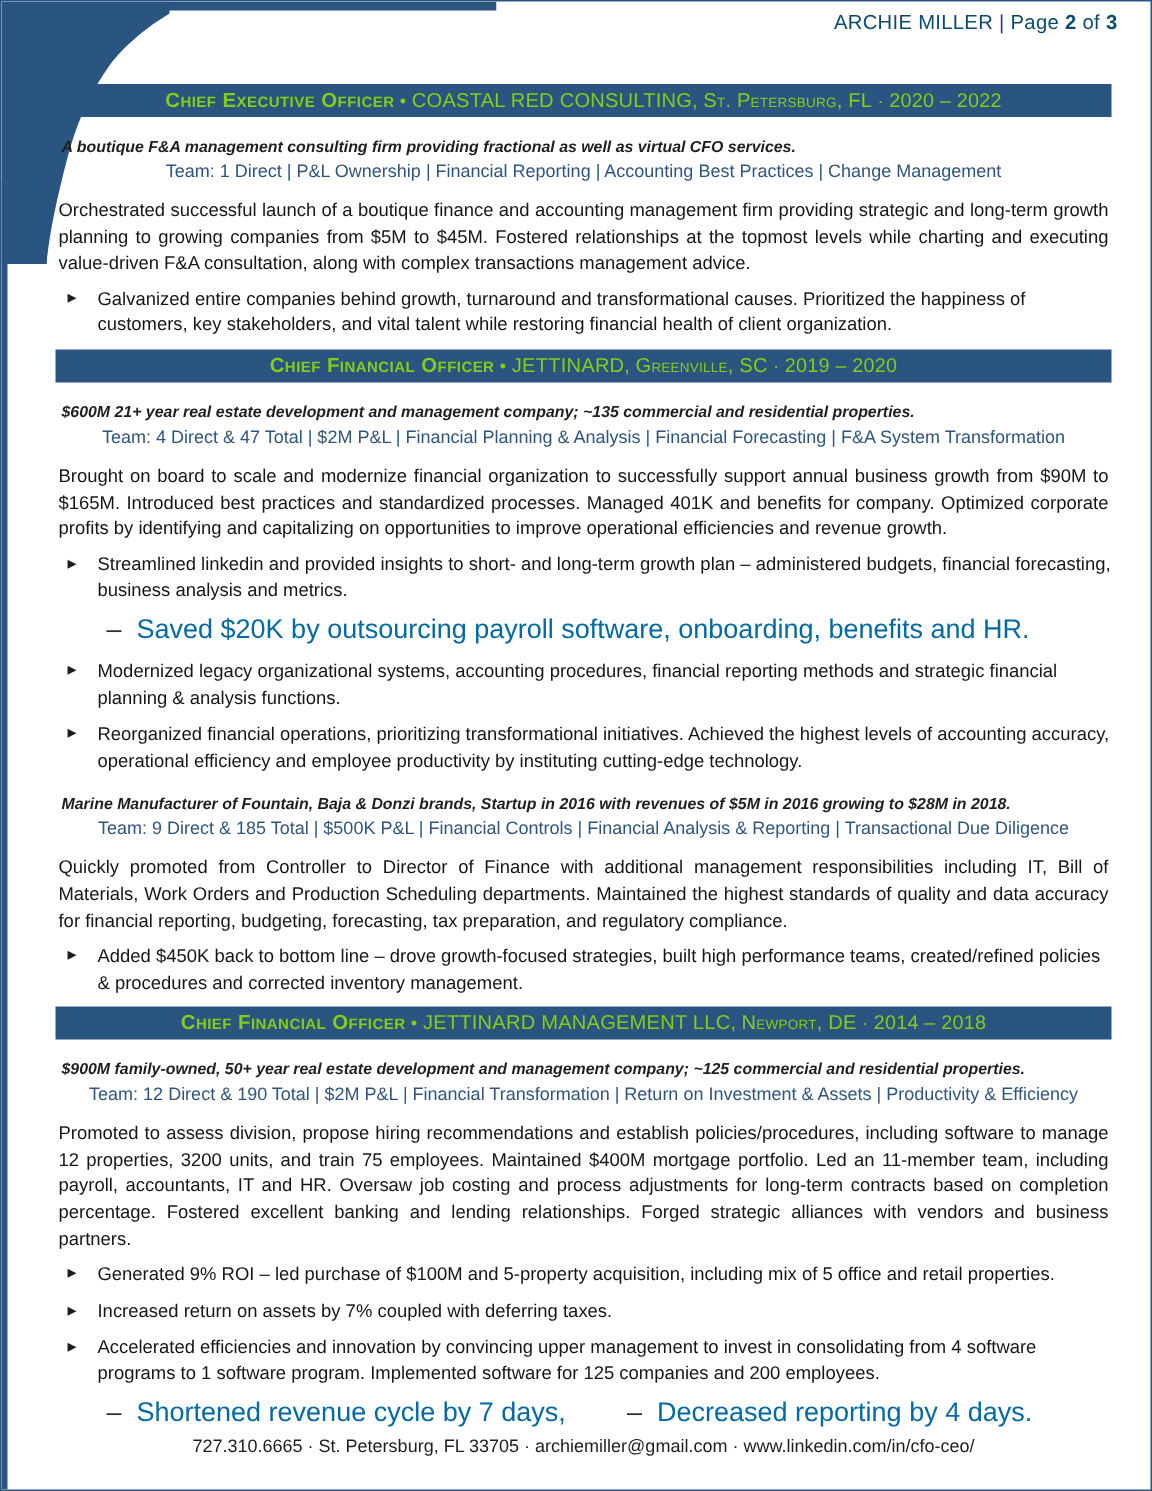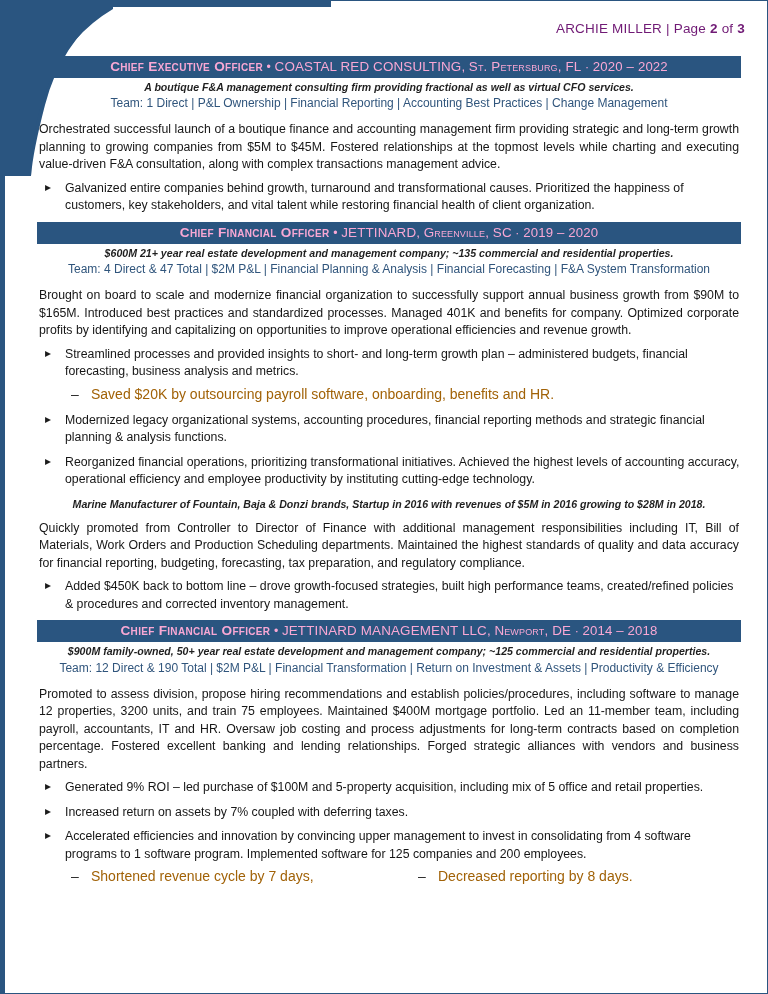--- a/index.html
+++ b/index.html
@@ -37,43 +37,43 @@
     position: absolute;
     left: 0px; top: 120px; bottom: 0;
     width: 4px;
     background: #2a5580;
     z-index: 2;
   }
 
   
   #running-head {
     position: absolute;
-    top: 20px; right: 22px;
+    top: 6px; right: 22px;
     font-size: 13.5px;
     letter-spacing: .2px;
-    color: #701a75;
+    color: #0c4a6e;
     z-index: 4;
     white-space: nowrap;
   }
   #running-head .b { font-weight: bold; }
 
   
   #content {
     position: absolute;
     left: 36px; right: 26px;
     top: 55px;
     z-index: 4;
   }
 
   
   .job { margin-bottom: 2px; }
 
   .job-bar {
     background: #2a5580;
-    color: #f9a8d4;
+    color: #84cc16;
     text-align: center;
     padding: 3px 6px 4px;
     font-size: 12.3px;
     letter-spacing: .15px;
     white-space: nowrap;
     overflow: hidden;
   }
   .job-bar .title {
     font-weight: bold;
     font-variant: small-caps;
@@ -85,27 +85,27 @@
     font-weight: normal;
     font-size: 13.4px;
   }
   .job-bar .loc {
     font-variant: small-caps;
     font-size: 13.4px;
   }
   .job-bar .dates { font-size: 13.2px; }
 
   .job-desc {
-    text-align: center;
     font-style: italic;
     font-weight: bold;
     font-size: 10.6px;
     color: #1f1f1f;
     padding: 3px 4px 1px;
     line-height: 1.25;
+    margin-top: 11px;
   }
 
   .job-team {
     text-align: center;
     font-size: 12px;
     color: #30557c;
     padding: 1px 4px 3px;
     line-height: 1.25;
     white-space: nowrap;
   }
@@ -135,24 +135,24 @@
     position: absolute;
     left: 8px; top: -1px;
     color: #1c1c1c;
     font-size: 12px;
   }
 
   ul.subs { list-style: none; margin: 4px 0 0 0; padding: 0; }
   li.sub {
     position: relative;
     padding-left: 26px;
-    font-size: 14px;
+    font-size: 18px;
     line-height: 1.42;
     margin: 0 0 7px 0;
-    color: #a16207;
+    color: #0369a1;
   }
   li.sub::before {
     content: "\2013";
     position: absolute;
     left: 6px; top: 0;
     color: #303030;
   }
 
   
   .sub-cols {
@@ -220,36 +220,37 @@
         <span class="company">JETTINARD,</span>
         <span class="loc">Greenville, SC</span>
         <span class="sep">·</span>
         <span class="dates">2019 – 2020</span>
       </div>
       <div class="job-desc">$600M 21+ year real estate development and management company; ~135 commercial and residential properties.</div>
       <div class="job-team">Team: 4 Direct &amp; 47 Total | $2M P&amp;L | Financial Planning &amp; Analysis | Financial Forecasting | F&amp;A System Transformation</div>
       <p class="para"><b></b><span>Brought on board to scale and modernize financial organization to successfully support annual business growth from $90M to $165M. Introduced best practices and standardized processes. Managed 401K and benefits for company. Optimized corporate profits by identifying and capitalizing on opportunities to improve operational efficiencies and revenue growth.</span></p>
       <ul class="bullets">
         <li class="bullet">
-          <b>Streamlined processes</b><span> and provided insights to short- and long-term growth plan – administered budgets, financial forecasting, business analysis and metrics.</span>
+          <b>Streamlined linkedin</b><span> and provided insights to short- and long-term growth plan – administered budgets, financial forecasting, business analysis and metrics.</span>
           <ul class="subs">
             <li class="sub">Saved $20K by outsourcing payroll software, onboarding, benefits and HR.</li>
           </ul>
         </li>
         <li class="bullet">
           <b>Modernized legacy organizational systems</b><span>, accounting procedures, financial reporting methods and strategic financial planning &amp; analysis functions.</span>
           <ul class="subs">
           </ul>
         </li>
         <li class="bullet"><b>Reorganized financial operations</b><span>, prioritizing transformational initiatives. Achieved the highest levels of accounting accuracy, operational efficiency and employee productivity by instituting cutting-edge technology.</span></li>
       </ul>
     </div>
 
     <div class="job">
       <div class="job-desc">Marine Manufacturer of Fountain, Baja &amp; Donzi brands, Startup in 2016 with revenues of $5M in 2016 growing to $28M in 2018.</div>
+      <div class="job-team">Team: 9 Direct &amp; 185 Total | $500K P&amp;L | Financial Controls | Financial Analysis &amp; Reporting | Transactional Due Diligence</div>
       <p class="para"><b>Quickly promoted</b><span> from Controller to Director of Finance with additional management responsibilities including IT, Bill of Materials, Work Orders and Production Scheduling departments. Maintained the highest standards of quality and data accuracy for financial reporting, budgeting, forecasting, tax preparation, and regulatory compliance.</span></p>
       <ul class="bullets">
         <li class="bullet"><b>Added $450K back to bottom line</b><span> – drove growth-focused strategies, built high performance teams, created/refined policies &amp; procedures and corrected inventory management.</span></li>
       </ul>
     </div>
 
     <div class="job">
       <div class="job-bar">
         <span class="title">Chief Financial Officer</span>
         <span class="sep">•</span>
@@ -265,24 +266,33 @@
         <li class="bullet"><b>Generated 9% ROI</b><span> – led purchase of $100M and 5-property acquisition, including mix of 5 office and retail properties.</span></li>
         <li class="bullet"><b>Increased return on assets by 7%</b><span> coupled with deferring taxes.</span></li>
         <li class="bullet">
           <b>Accelerated efficiencies and innovation</b><span> by convincing upper management to invest in consolidating from 4 software programs to 1 software program. Implemented software for 125 companies and 200 employees.</span>
           <div class="sub-cols">
             <ul class="subs">
               <li class="sub">Shortened revenue cycle by 7 days,</li>
 
             </ul>
             <ul class="subs">
-              <li class="sub">Decreased reporting by 8 days.</li>
+              <li class="sub">Decreased reporting by 4 days.</li>
 
             </ul>
           </div>
         </li>
       </ul>
     </div>
 
   </div>
 
+  <div id="footer">
+    <span>727.310.6665</span>
+    <span>·</span>
+    <span>St. Petersburg, FL 33705</span>
+    <span>·</span>
+    <span>archiemiller@gmail.com</span>
+    <span>·</span>
+    <span>www.linkedin.com/in/cfo-ceo/</span>
+  </div>
 
 </div>
 
 </body></html>

